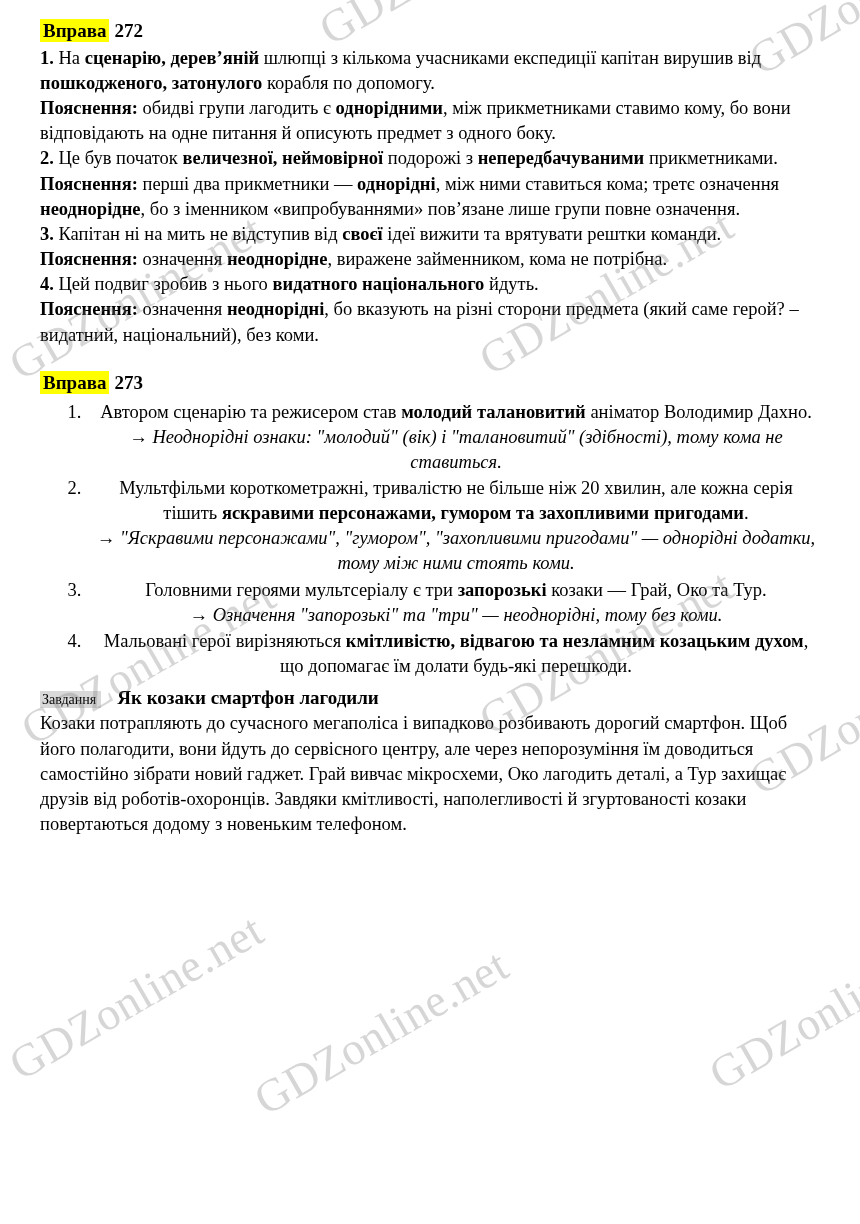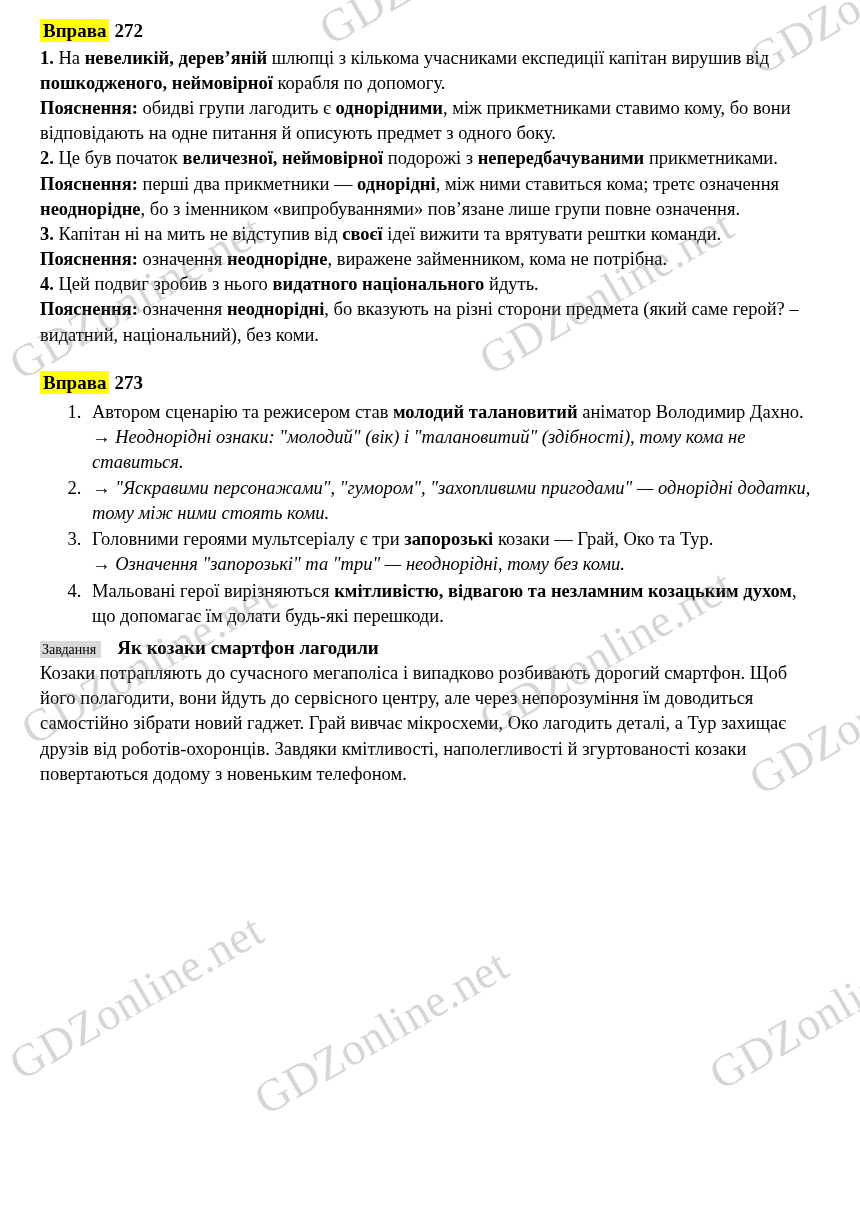--- a/index.html
+++ b/index.html
@@ -48,20 +48,21 @@
   .gap-md { height: 22px; }
 
   ol.tasks {
     margin: 4px 0 0 0;
     padding-left: 46px;
     list-style-type: decimal;
   }
   ol.tasks > li {
     margin-bottom: 1px;
     padding-left: 6px;
+    text-align: center;
   }
   .answer {
     font-style: italic;
     display: block;
     margin-top: 0px;
   }
   .zavdannya-row {
     margin-top: 6px;
     display: block;
   }
@@ -104,39 +105,39 @@
 
 <div class="page">
 
   <div class="content">
 
     <div class="ex-head">
       <span class="hl">Вправа</span><span class="num">272</span>
     </div>
 
     <div id="ex272body">
-        <p class="para"><span class="b">1.</span><span> На </span><span class="b">невеликій, дерев’яній</span><span> шлюпці з кількома учасниками експедиції капітан вирушив від </span><span class="b">пошкодженого, неймовірної</span><span> корабля по допомогу.</span></p>
+        <p class="para"><span class="b">1.</span><span> На </span><span class="b">сценарію, дерев’яній</span><span> шлюпці з кількома учасниками експедиції капітан вирушив від </span><span class="b">пошкодженого, затонулого</span><span> корабля по допомогу.</span></p>
         <p class="para"><span class="b">Пояснення:</span><span> обидві групи лагодить є </span><span class="b">однорідними</span><span>, між прикметниками ставимо кому, бо вони відповідають на одне питання й описують предмет з одного боку.</span></p>
         <p class="para"><span class="b">2.</span><span> Це був початок </span><span class="b">величезної, неймовірної</span><span> подорожі з </span><span class="b">непередбачуваними</span><span> прикметниками.</span></p>
         <p class="para"><span class="b">Пояснення:</span><span> перші два прикметники — </span><span class="b">однорідні</span><span>, між ними ставиться кома; третє означення </span><span class="b">неоднорідне</span><span>, бо з іменником «випробуваннями» пов’язане лише групи повне означення.</span></p>
         <p class="para"><span class="b">3.</span><span> Капітан ні на мить не відступив від </span><span class="b">своєї</span><span> ідеї вижити та врятувати рештки команди.</span></p>
         <p class="para"><span class="b">Пояснення:</span><span> означення </span><span class="b">неоднорідне</span><span>, виражене займенником, кома не потрібна.</span></p>
         <p class="para"><span class="b">4.</span><span> Цей подвиг зробив з нього </span><span class="b">видатного національного</span><span> йдуть.</span></p>
         <p class="para"><span class="b">Пояснення:</span><span> означення </span><span class="b">неоднорідні</span><span>, бо вказують на різні сторони предмета (який саме герой? – видатний, національний), без коми.</span></p>
       </div>
 
     <div class="gap-md"></div>
 
     <div class="ex-head">
       <span class="hl">Вправа</span><span class="num">273</span>
     </div>
 
     <ol class="tasks" id="ex273list">
         <li><span><span>Автором сценарію та режисером став </span><span class="b">молодий талановитий</span><span> аніматор Володимир Дахно.</span></span><span class="answer">→ Неоднорідні ознаки: "молодий" (вік) і "талановитий" (здібності), тому кома не ставиться.</span></li>
-        <li><span class="answer">→ "Яскравими персонажами", "гумором", "захопливими пригодами" — однорідні додатки, тому між ними стоять коми.</span></li>
+        <li><span><span>Мультфільми короткометражні, тривалістю не більше ніж 20 хвилин, але кожна серія тішить </span><span class="b">яскравими персонажами, гумором та захопливими пригодами</span><span>.</span></span><span class="answer">→ "Яскравими персонажами", "гумором", "захопливими пригодами" — однорідні додатки, тому між ними стоять коми.</span></li>
         <li><span><span>Головними героями мультсеріалу є три </span><span class="b">запорозькі</span><span> козаки — Грай, Око та Тур.</span></span><span class="answer">→ Означення "запорозькі" та "три" — неоднорідні, тому без коми.</span></li>
         <li><span><span>Мальовані герої вирізняються </span><span class="b">кмітливістю, відвагою та незламним козацьким духом</span><span>, що допомагає їм долати будь-які перешкоди.</span></span></li>
       </ol>
 
     <div class="zavdannya-row">
       <span class="zav-label">Завдання</span><span class="zav-title">Як козаки смартфон лагодили</span>
     </div>
 
     <p class="para story">Козаки потрапляють до сучасного мегаполіса і випадково розбивають дорогий смартфон. Щоб його полагодити, вони йдуть до сервісного центру, але через непорозуміння їм доводиться самостійно зібрати новий гаджет. Грай вивчає мікросхеми, Око лагодить деталі, а Тур захищає друзів від роботів-охоронців. Завдяки кмітливості, наполегливості й згуртованості козаки повертаються додому з новеньким телефоном.</p>
 

